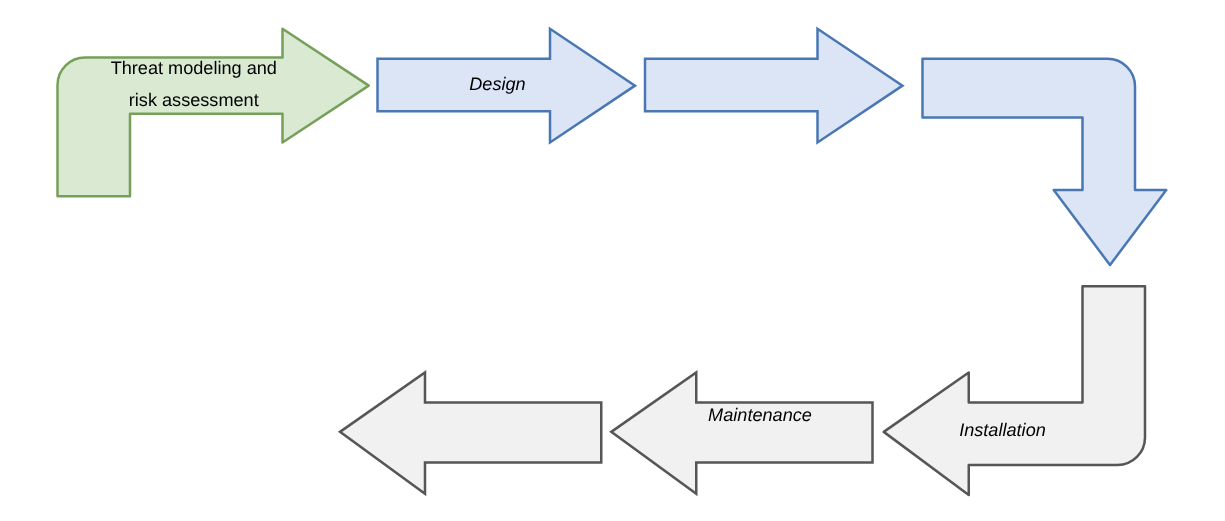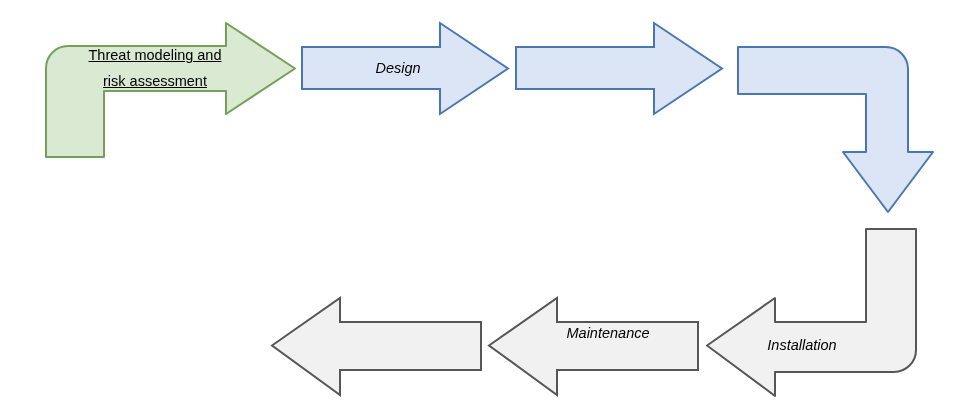--- a/index.html
+++ b/index.html
@@ -30,21 +30,21 @@
     position: absolute;
     text-align: center;
     color: #000000;
     font-family: "Liberation Sans", sans-serif;
     font-size: 14.5px;
     line-height: 26px;
     white-space: pre;
     pointer-events: none;
     user-select: none;
   }
-  .label-threat   { left: 75px;  top: 42px;  width: 160px; text-decoration: underline; }
+  .label-threat   { left: 75px;  top: 42px;  width: 160px; }
   .label-design   { left: 318px; top: 55px;  width: 160px; font-style: italic; }
   .label-impl     { left: 528px; top: 55px;  width: 160px; }
   .label-eval     { left: 738px; top: 55px;  width: 160px; }
   .label-install  { left: 722px; top: 332px; width: 160px; font-style: italic; }
   .label-maint    { left: 528px; top: 320px; width: 160px; font-style: italic; }
   .label-retire   { left: 296px; top: 332px; width: 160px; }
 </style>
 </head>
 <body>
 

